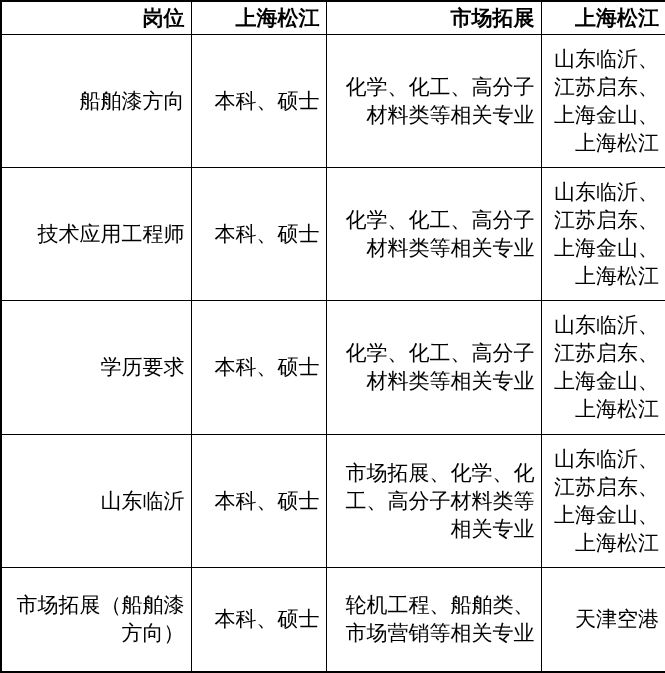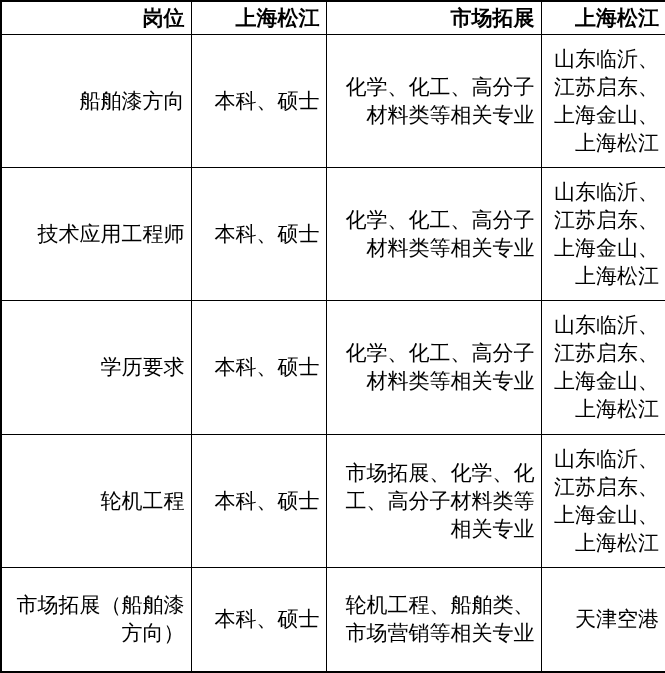--- a/index.html
+++ b/index.html
@@ -88,21 +88,21 @@
         <td>化学、化工、高分子材料类等相关专业</td>
         <td>山东临沂、江苏启东、上海金山、上海松江</td>
       </tr>
       <tr class="r3">
         <td>学历要求</td>
         <td>本科、硕士</td>
         <td>化学、化工、高分子材料类等相关专业</td>
         <td>山东临沂、江苏启东、上海金山、上海松江</td>
       </tr>
       <tr class="r4">
-        <td>轮机工程</td>
+        <td>山东临沂</td>
         <td>本科、硕士</td>
         <td>市场拓展、化学、化工、高分子材料类等相关专业</td>
         <td>山东临沂、江苏启东、上海金山、上海松江</td>
       </tr>
       <tr class="r5">
         <td>市场拓展（船舶漆方向）</td>
         <td>本科、硕士</td>
         <td>轮机工程、船舶类、市场营销等相关专业</td>
         <td>天津空港</td>
       </tr>

